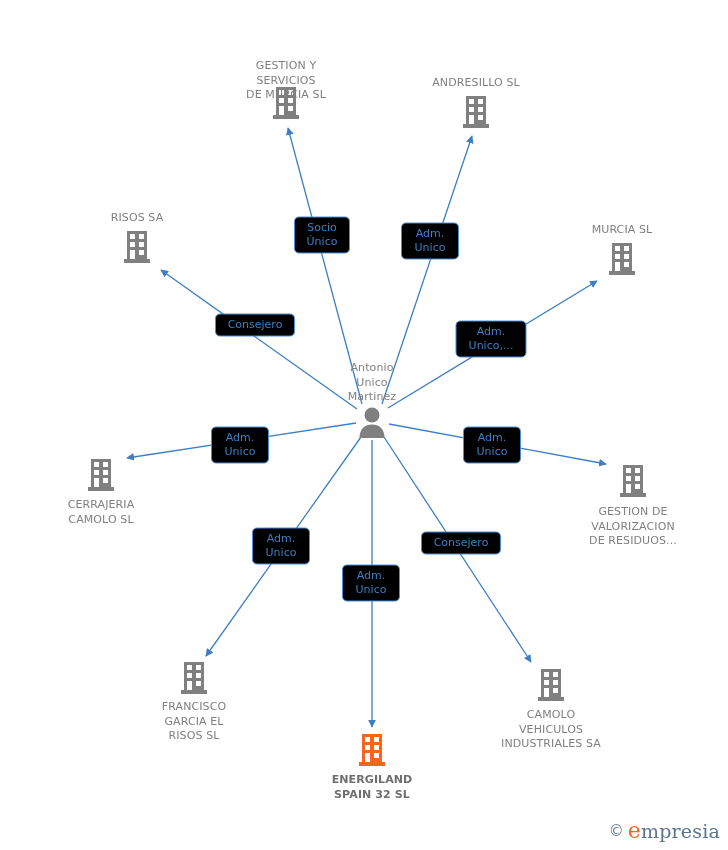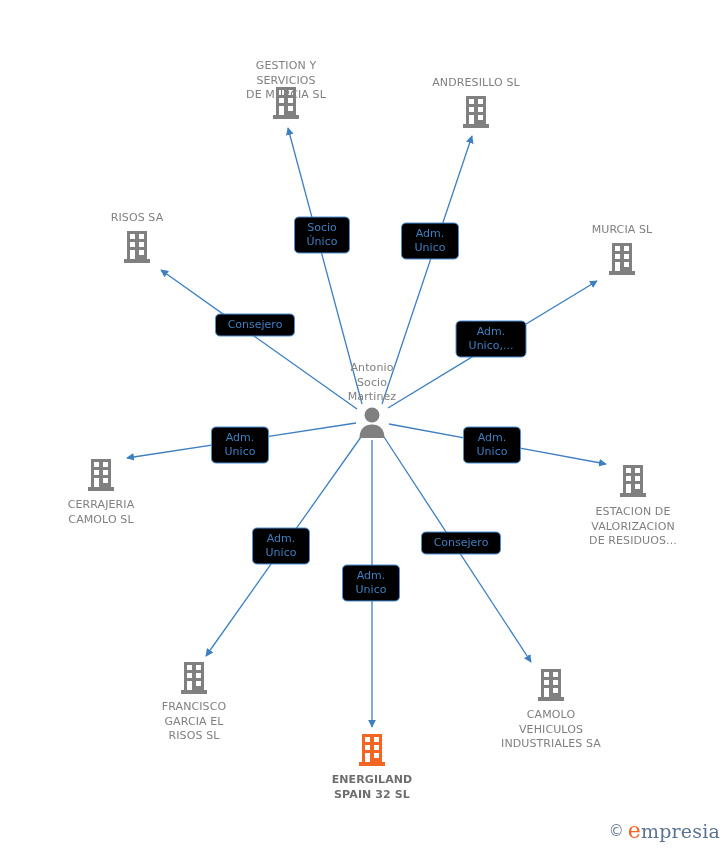--- a/index.html
+++ b/index.html
@@ -188,21 +188,21 @@
         <div class="bldg" style="top: 464px;"><svg viewBox="0 0 28 34" width="28" height="34">
             <rect x="4" y="1" width="20" height="28" fill="#808080"></rect>
             <rect x="1" y="29" width="26" height="4" fill="#808080"></rect>
             <rect x="7" y="4" width="5" height="5" fill="#ffffff"></rect>
             <rect x="16" y="4" width="5" height="5" fill="#ffffff"></rect>
             <rect x="7" y="12" width="5" height="5" fill="#ffffff"></rect>
             <rect x="16" y="12" width="5" height="5" fill="#ffffff"></rect>
             <rect x="7" y="20" width="5" height="9" fill="#ffffff"></rect>
             <rect x="16" y="20" width="5" height="5" fill="#ffffff"></rect>
           </svg></div>
-        <div class="caption" style="top: 505px;">ESTACION DE
+        <div class="caption" style="top: 505px;">GESTION DE
 VALORIZACION
 DE RESIDUOS...</div>
       </div>
       <div class="node" style="left: 194px; top: 0px;">
         <div class="bldg" style="top: 661px;"><svg viewBox="0 0 28 34" width="28" height="34">
             <rect x="4" y="1" width="20" height="28" fill="#808080"></rect>
             <rect x="1" y="29" width="26" height="4" fill="#808080"></rect>
             <rect x="7" y="4" width="5" height="5" fill="#ffffff"></rect>
             <rect x="16" y="4" width="5" height="5" fill="#ffffff"></rect>
             <rect x="7" y="12" width="5" height="5" fill="#ffffff"></rect>
@@ -238,21 +238,21 @@
             <rect x="7" y="12" width="5" height="5" fill="#ffffff"></rect>
             <rect x="16" y="12" width="5" height="5" fill="#ffffff"></rect>
             <rect x="7" y="20" width="5" height="9" fill="#ffffff"></rect>
             <rect x="16" y="20" width="5" height="5" fill="#ffffff"></rect>
           </svg></div>
         <div class="caption" style="top: 773px;">ENERGILAND
 SPAIN 32 SL</div>
       </div>
       <div class="node" style="left: 372px; top: 0px;">
         <div class="caption" style="top: 361px;">Antonio
-Socio
+Unico
 Martinez</div>
         <div class="person" style="top: 406px;"><svg viewBox="0 0 30 32" width="30" height="32">
             <circle cx="15" cy="9" r="7.5" fill="#808080"></circle>
             <path d="M2.5 32 C2.5 22.5 8 18.5 15 18.5 C22 18.5 27.5 22.5 27.5 32 Z" fill="#808080"></path>
           </svg></div>
       </div>
     </div>
   <div id="labels-layer">
       <div class="edge-label" style="left: 322px; top: 235px; width: 56px;">Socio
 Único</div>

